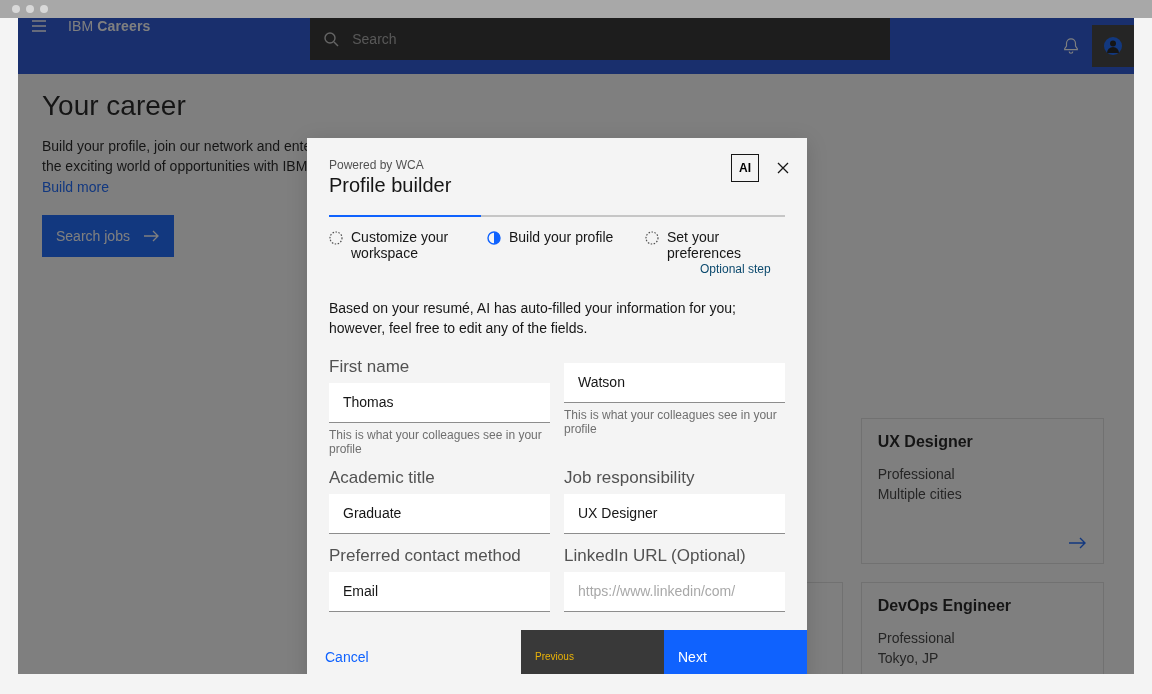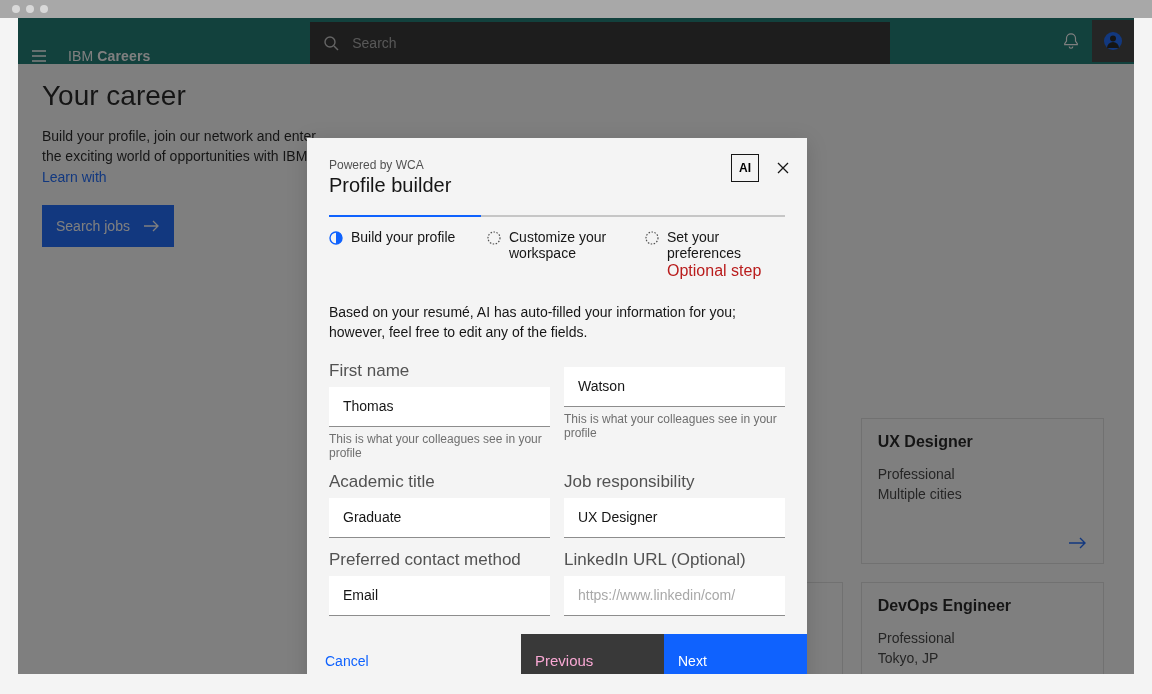--- a/index.html
+++ b/index.html
@@ -6,21 +6,21 @@
 body { font-family: -apple-system, BlinkMacSystemFont, "Segoe UI", Helvetica, Arial, sans-serif; background: #f4f4f4; overflow: hidden; }
 
 .viewport { width: 1152px; height: 694px; position: relative; background: #f4f4f4; }
 
 .titlebar { height: 18px; width: 100%; background: #a8a8a8; position: relative; }
 .traffic-lights { position: absolute; left: 12px; top: 5px; display: flex; gap: 6px; }
 .traffic-lights span { width: 8px; height: 8px; border-radius: 50%; background: #d8d8d8; display: block; }
 
 .frame { margin: 0 18px 18px 18px; background: #fff; height: 656px; position: relative; overflow: hidden; }
 
-.header { height: 46px; background: #0f766e; display: flex; align-items: flex-end; color: #fff; }
+.header { height: 56px; background: #1d4ed8; display: flex; align-items: flex-start; color: #fff; }
 .menu-icon { width: 42px; display: flex; align-items: center; justify-content: center; cursor: pointer; }
 .menu-icon svg { width: 16px; height: 16px; }
 .brand { flex: 0 0 auto; padding-left: 8px; font-size: 14px; letter-spacing: 0.01em; }
 .brand .bold { font-weight: 600; }
 .spacer-left { flex: 1; }
 .search-wrap { width: 580px; background: #262626; height: 42px; display: flex; align-items: center; }
 .search-icon { width: 42px; display: flex; align-items: center; justify-content: center; }
 .search-input { background: transparent; border: none; color: #c6c6c6; font-size: 14px; outline: none; flex: 1; height: 100%; }
 .search-input::placeholder { color: #a8a8a8; }
 .spacer-right { flex: 1; }
@@ -50,34 +50,34 @@
 .ai-badge { position: absolute; right: 48px; top: 16px; width: 28px; height: 28px; border: 1px solid #161616; display: flex; align-items: center; justify-content: center; font-size: 12px; font-weight: 600; }
 .close-btn { position: absolute; right: 14px; top: 20px; width: 20px; height: 20px; display: flex; align-items: center; justify-content: center; cursor: pointer; }
 
 .progress { height: 2px; background: #c6c6c6; margin: 0 22px; position: relative; }
 .progress-fill { position: absolute; left: 0; top: 0; height: 2px; background: #0f62fe; width: 33.3%; }
 
 .steps { display: flex; padding: 12px 22px 0 22px; gap: 18px; }
 .step { flex: 1; display: flex; gap: 8px; align-items: flex-start; font-size: 14px; color: #161616; }
 .step-icon { flex: 0 0 auto; margin-top: 2px; }
 .step-label { font-weight: 400; }
-.step-sub { font-size: 16px; color: #b91c1c; margin-top: 1px; }
+.step-sub { font-size: 12px; color: #0c4a6e; margin-top: 1px; margin-left: 33px; }
 
 .modal-body { padding: 22px 22px 18px 22px; }
 .intro { font-size: 14px; color: #161616; line-height: 1.45; }
 .form-grid { display: grid; grid-template-columns: 1fr 1fr; gap: 12px 14px; margin-top: 18px; }
 .field-label { font-size: 17px; color: #525252; }
 .field-input { width: 100%; height: 40px; background: #fff; border: none; border-bottom: 1px solid #8d8d8d; padding: 0 14px; font-size: 14px; color: #161616; outline: none; margin-top: 6px; }
 .field-input::placeholder { color: #a8a8a8; }
 .field-helper { font-size: 12px; color: #6f6f6f; margin-top: 5px; }
 .field-group { }
 
 .modal-foot { display: flex; height: 54px; }
 .foot-cancel { flex: 1; display: flex; align-items: center; padding: 0 18px; color: #0f62fe; font-size: 14px; cursor: pointer; }
-.foot-prev { flex: 0 0 143px; background: #393939; color: #f9a8d4; display: flex; align-items: center; padding: 0 14px; font-size: 15px; cursor: pointer; }
+.foot-prev { flex: 0 0 143px; background: #393939; color: #eab308; display: flex; align-items: center; padding: 0 14px; font-size: 10px; cursor: pointer; }
 .foot-next { flex: 0 0 143px; background: #0f62fe; color: #fff; display: flex; align-items: center; padding: 0 14px; font-size: 14px; cursor: pointer; }
 
 svg { display: block; }
 </style>
 </head>
 <body>
 
 <div class="viewport">
   <div class="titlebar">
     <div class="traffic-lights">
@@ -121,21 +121,21 @@
               <path d="M4 17a6 6 0 0 1 12 0" fill="#161616"></path>
             </svg>
         </div>
       </div>
     </div>
 
     <div class="page">
       <h1 class="page-title">Your career</h1>
       <p class="page-sub">
         <span>Build your profile, join our network and enter the exciting world of opportunities with IBM.</span><br>
-        <a class="learn-more">Learn with</a>
+        <a class="learn-more">Build more</a>
       </p>
       <button class="search-jobs">
         <span>Search jobs</span>
         <svg width="16" height="12" viewBox="0 0 16 12">
             <path d="M0 6h14M9 1l5 5-5 5" stroke="#fff" stroke-width="1.3" fill="none"></path>
           </svg>
       </button>
     </div>
 
     <div class="cards">
@@ -188,45 +188,45 @@
       </div>
 
       <div class="progress">
         <div class="progress-fill"></div>
       </div>
 
       <div class="steps">
         <div class="step">
           <span class="step-icon">
             <svg width="14" height="14" viewBox="0 0 14 14">
+                <circle cx="7" cy="7" r="6" stroke="#525252" stroke-width="1.2" stroke-dasharray="1.5 1.5" fill="none"></circle>
+              </svg>
+          </span>
+          <div>
+            <div class="step-label">Customize your workspace</div>
+          </div>
+        </div>
+        <div class="step">
+          <span class="step-icon">
+            <svg width="14" height="14" viewBox="0 0 14 14">
                 <circle cx="7" cy="7" r="6" stroke="#0f62fe" stroke-width="1.4" fill="none"></circle>
                 <path d="M7 1a6 6 0 0 1 0 12z" fill="#0f62fe"></path>
               </svg>
           </span>
           <div>
             <div class="step-label">Build your profile</div>
           </div>
         </div>
         <div class="step">
           <span class="step-icon">
             <svg width="14" height="14" viewBox="0 0 14 14">
                 <circle cx="7" cy="7" r="6" stroke="#525252" stroke-width="1.2" stroke-dasharray="1.5 1.5" fill="none"></circle>
               </svg>
           </span>
           <div>
-            <div class="step-label">Customize your workspace</div>
-          </div>
-        </div>
-        <div class="step">
-          <span class="step-icon">
-            <svg width="14" height="14" viewBox="0 0 14 14">
-                <circle cx="7" cy="7" r="6" stroke="#525252" stroke-width="1.2" stroke-dasharray="1.5 1.5" fill="none"></circle>
-              </svg>
-          </span>
-          <div>
             <div class="step-label">Set your preferences</div>
             <div class="step-sub">Optional step</div>
           </div>
         </div>
       </div>
 
       <div class="modal-body">
         <p class="intro">Based on your resumé, AI has auto-filled your information for you; however, feel free to edit any of the fields.</p>
         <div class="form-grid">
           <div class="field-group">

